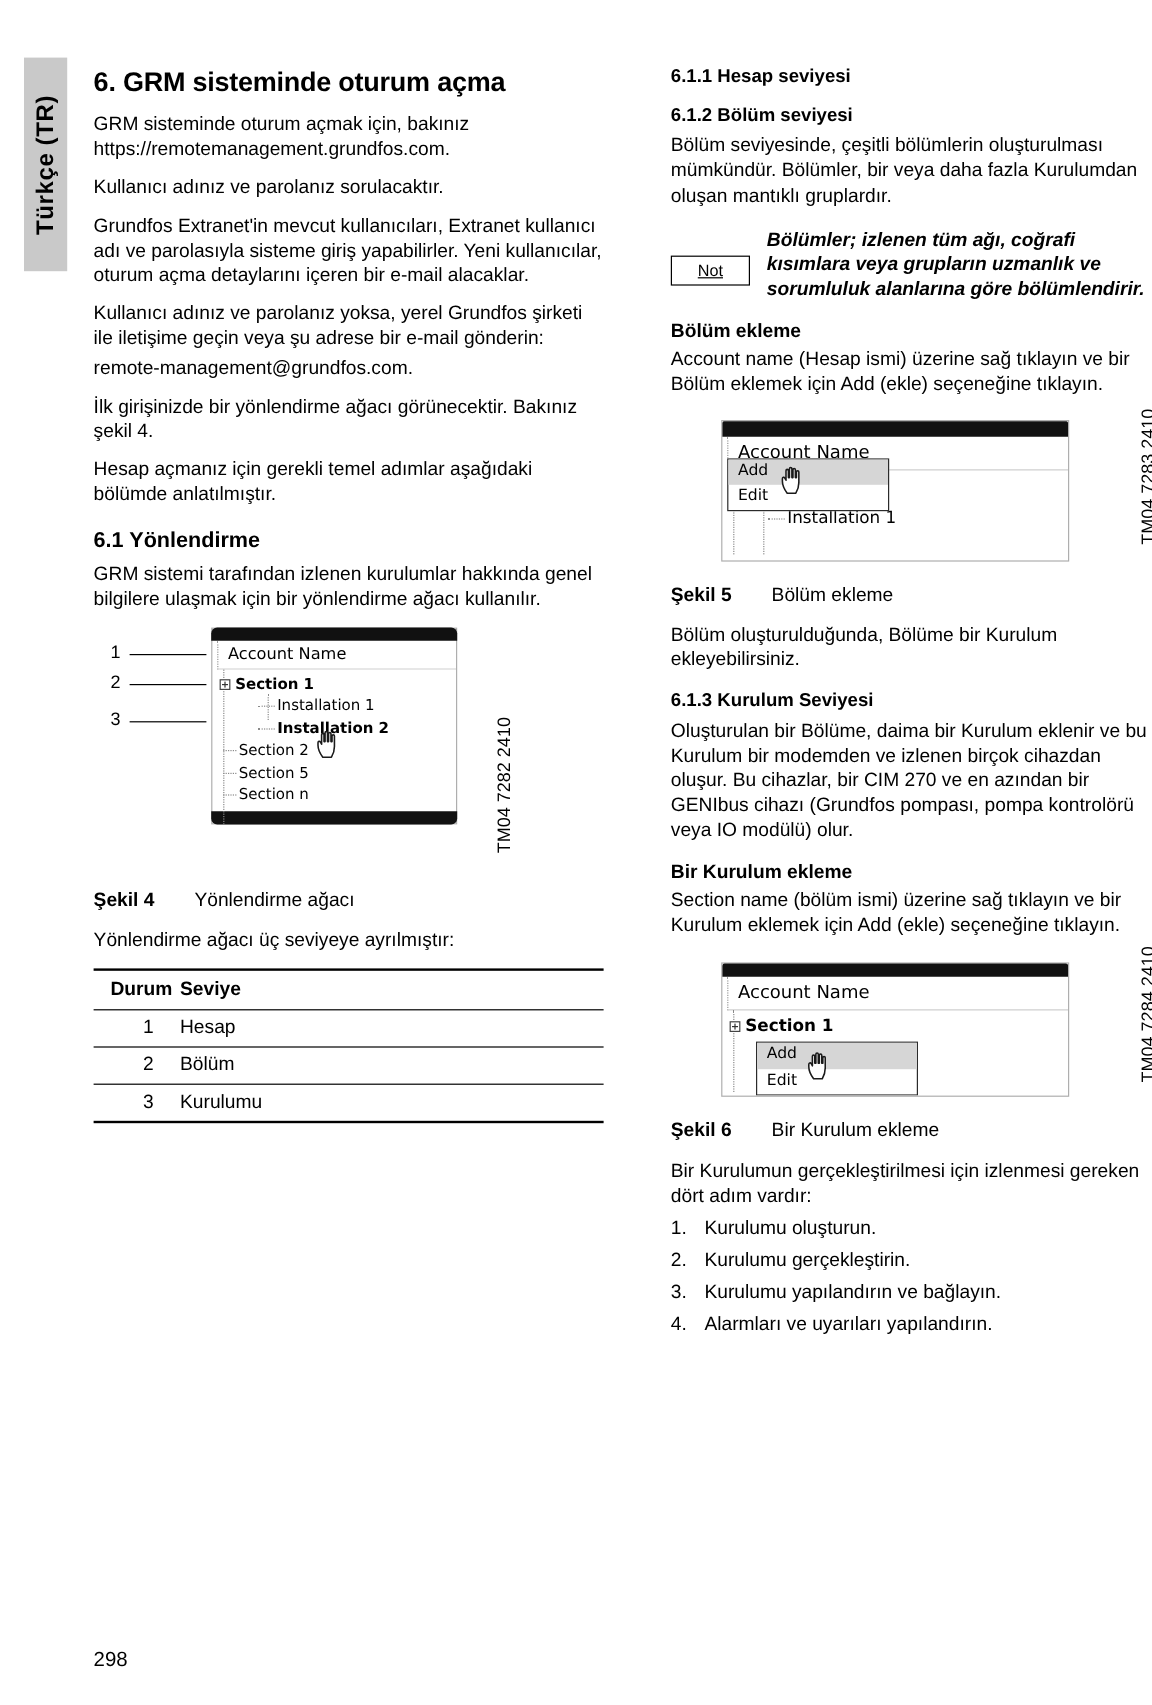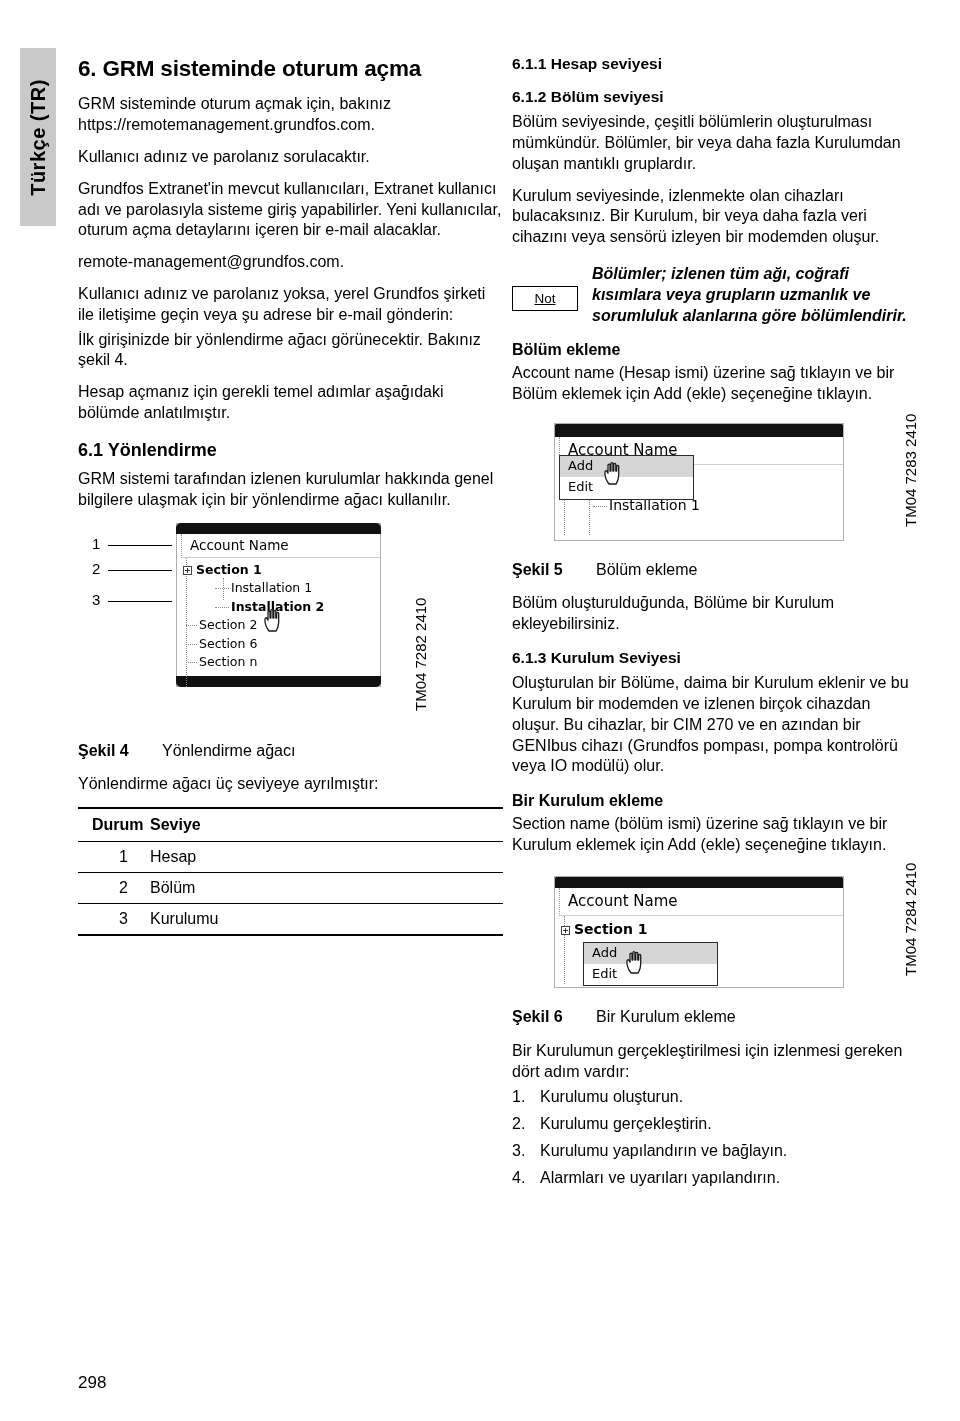--- a/index.html
+++ b/index.html
@@ -35,21 +35,21 @@
   .page {
     position: absolute;
     left: 0; top: 0; width: 960px; height: 1421px;
   }
   .col-left {
     position: absolute;
     left: 78px; top: 55px; width: 425px;
   }
   .col-right {
     position: absolute;
-    left: 512px; top: 55px; width: 400px;
+    left: 559px; top: 55px; width: 400px;
   }
 
   h1.sec-title {
     font-size: 22.5px;
     font-weight: bold;
     margin: 0 0 12px 0;
     line-height: 1.22;
     letter-spacing: -0.2px;
   }
   h2.sub-title {
@@ -274,22 +274,22 @@
     <span class="lang-text">Türkçe (TR)</span>
   </div>
 
   <div class="col-left">
 
     <h1 class="sec-title">6. GRM sisteminde oturum açma</h1>
 
     <p class="para">GRM sisteminde oturum açmak için, bakınız https://remotemanagement.grundfos.com.</p>
     <p class="para">Kullanıcı adınız ve parolanız sorulacaktır.</p>
     <p class="para">Grundfos Extranet'in mevcut kullanıcıları, Extranet kullanıcı adı ve parolasıyla sisteme giriş yapabilirler. Yeni kullanıcılar, oturum açma detaylarını içeren bir e-mail alacaklar.</p>
+    <p class="para tight">Kullanıcı adınız ve parolanız yoksa, yerel Grundfos şirketi ile iletişime geçin veya şu adrese bir e-mail gönderin:</p>
     <p class="para">remote-management@grundfos.com.</p>
-    <p class="para tight">Kullanıcı adınız ve parolanız yoksa, yerel Grundfos şirketi ile iletişime geçin veya şu adrese bir e-mail gönderin:</p>
     <p class="para">İlk girişinizde bir yönlendirme ağacı görünecektir. Bakınız şekil 4.</p>
     <p class="para">Hesap açmanız için gerekli temel adımlar aşağıdaki bölümde anlatılmıştır.</p>
 
     <h2 class="sub-title">6.1 Yönlendirme</h2>
     <p class="para">GRM sistemi tarafından izlenen kurulumlar hakkında genel bilgilere ulaşmak için bir yönlendirme ağacı kullanılır.</p>
 
     <div class="fig-wrap" style="height:206px; margin-top:12px;">
 
       <div class="callouts">
         <div class="callout-num" style="left:14px; top:12px;">1</div>
@@ -319,21 +319,21 @@
 
           <div class="tree-node lvl2 bold">
             <span class="elbow"></span><span>Installation 2</span>
           </div>
 
           <div class="tree-node lvl1" style="padding-left:9px;">
             <span class="elbow" style="width:11px;"></span><span>Section 2</span>
           </div>
 
           <div class="tree-node lvl1" style="padding-left:9px;">
-            <span class="elbow" style="width:11px;"></span><span>Section 6</span>
+            <span class="elbow" style="width:11px;"></span><span>Section 5</span>
           </div>
 
           <div class="tree-node lvl1" style="padding-left:9px;">
             <span class="elbow" style="width:11px;"></span><span>Section n</span>
           </div>
 
           <svg class="hand" style="left:86px; top:50px;" viewBox="0 0 20 24">
             <path d="M6 23 C3 19 2 16 2 13 L2 11 C2 9.6 3.4 9.3 4 10.4 L5 12.2 L5 4.2 C5 2.8 7 2.8 7 4.2 L7 10 L7.9 10 L7.9 2.6 C7.9 1.2 9.9 1.2 9.9 2.6 L9.9 10 L10.8 10 L10.8 3.4 C10.8 2 12.8 2 12.8 3.4 L12.8 10 L13.7 10 L13.7 5.4 C13.7 4 15.7 4 15.7 5.4 L15.7 14 C15.7 18 14.6 20.6 13.2 23 Z" fill="#ffffff" stroke="#1a1a1a" stroke-width="1.3" stroke-linejoin="round"></path>
           </svg>
         </div>
@@ -374,21 +374,20 @@
       </tbody>
     </table>
   </div>
 
   <div class="col-right">
 
     <h3 class="subsub-title" style="margin-top:0;">6.1.1 Hesap seviyesi</h3>
 
     <h3 class="subsub-title">6.1.2 Bölüm seviyesi</h3>
     <p class="para">Bölüm seviyesinde, çeşitli bölümlerin oluşturulması mümkündür. Bölümler, bir veya daha fazla Kurulumdan oluşan mantıklı gruplardır.</p>
-    <p class="para">Kurulum seviyesinde, izlenmekte olan cihazları bulacaksınız. Bir Kurulum, bir veya daha fazla veri cihazını veya sensörü izleyen bir modemden oluşur.</p>
 
     <div class="note-row">
       <div class="note-badge">Not</div>
       <div class="note-text">Bölümler; izlenen tüm ağı, coğrafi kısımlara veya grupların uzmanlık ve sorumluluk alanlarına göre bölümlendirir.</div>
     </div>
 
     <h4 class="bold-lead">Bölüm ekleme</h4>
     <p class="para">Account name (Hesap ismi) üzerine sağ tıklayın ve bir Bölüm eklemek için Add (ekle) seçeneğine tıklayın.</p>
 
     <div class="fig-wrap" style="height:122px; margin-top:18px;">

